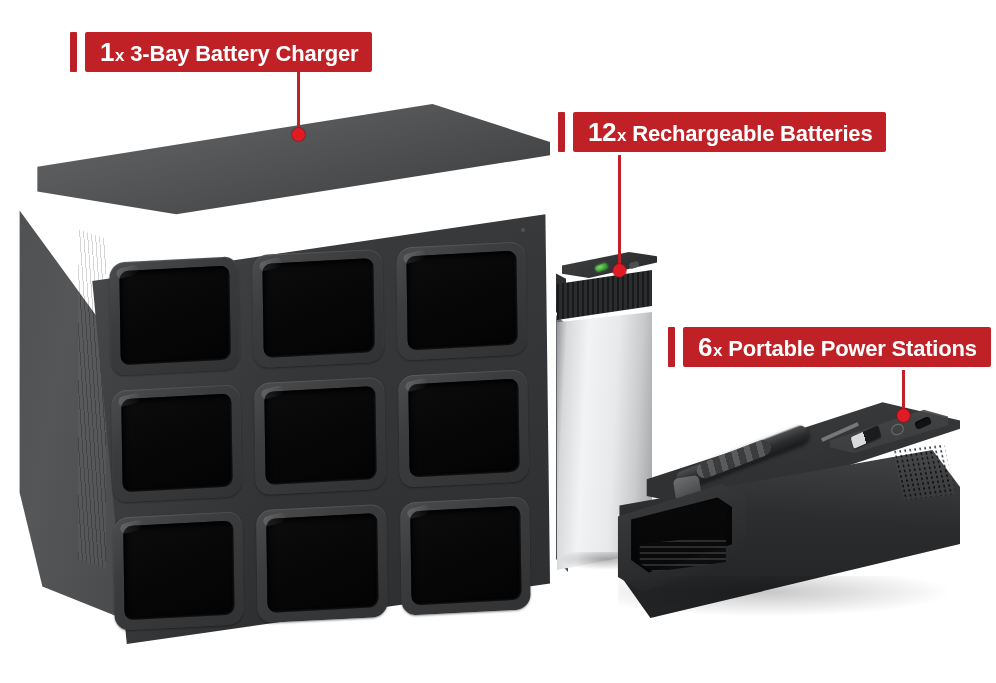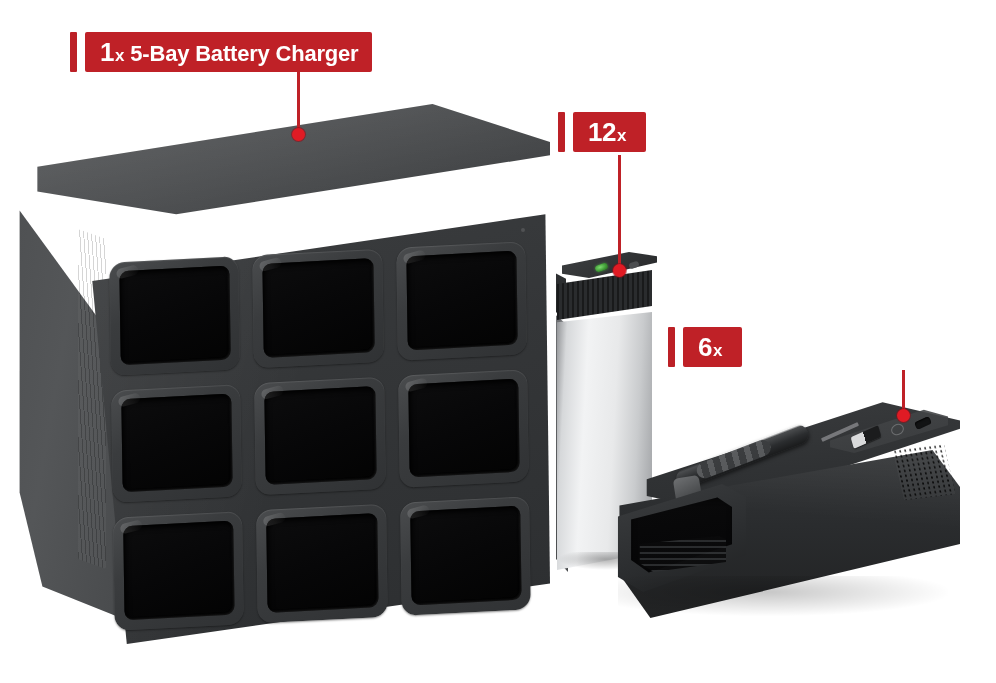--- a/index.html
+++ b/index.html
@@ -493,38 +493,40 @@
 
   <div class="leader" style="left:902px; top:370px; height:42px;"></div>
   <div class="leader-dot" style="left:897px; top:409px;"></div>
 
   <div class="callout" style="left:70px; top:32px; width:284px; height:40px;">
     <div class="callout-bar"></div>
     <div class="callout-box">
       <div class="callout-text">
         <span class="qty">1</span>
           <span class="xmark">x</span>
-          <span class="ltext">5-Bay Battery Charger</span>
+          <span class="ltext">3-Bay Battery Charger</span>
       </div>
     </div>
   </div>
 
   <div class="callout" style="left:558px; top:112px; width:318px; height:40px;text-align:center;">
     <div class="callout-bar"></div>
     <div class="callout-box">
       <div class="callout-text">
         <span class="qty">12</span>
           <span class="xmark">x</span>
+          <span class="ltext">Rechargeable Batteries</span>
       </div>
     </div>
   </div>
 
   <div class="callout" style="left:668px; top:327px; width:312px; height:40px;">
     <div class="callout-bar"></div>
     <div class="callout-box">
       <div class="callout-text">
         <span class="qty">6</span>
           <span class="xmark">x</span>
+          <span class="ltext">Portable Power Stations</span>
       </div>
     </div>
   </div>
 
 </div>
 
 </body></html>

